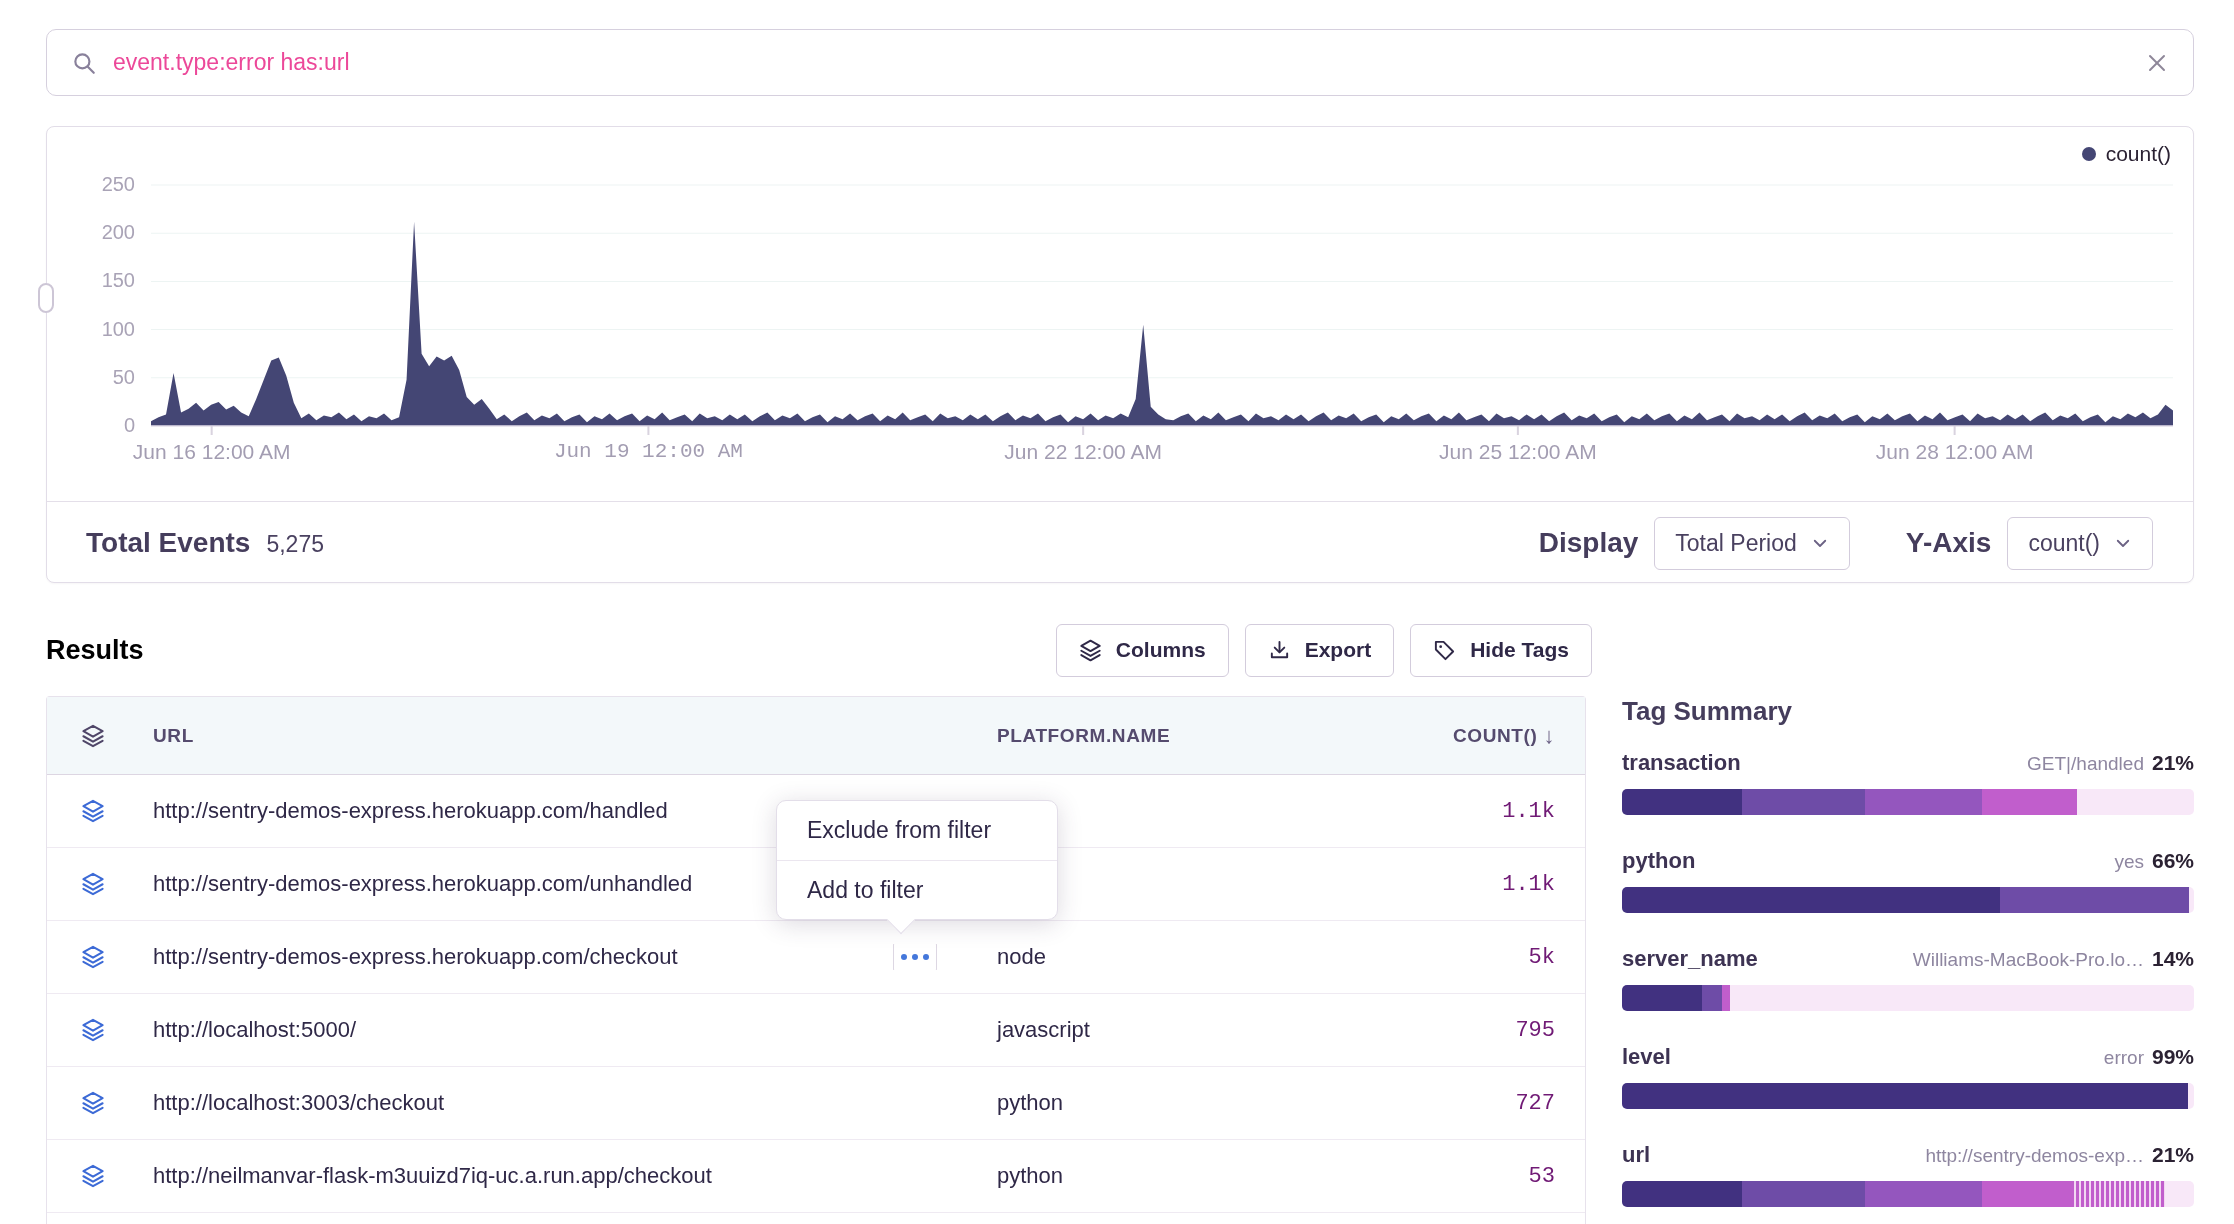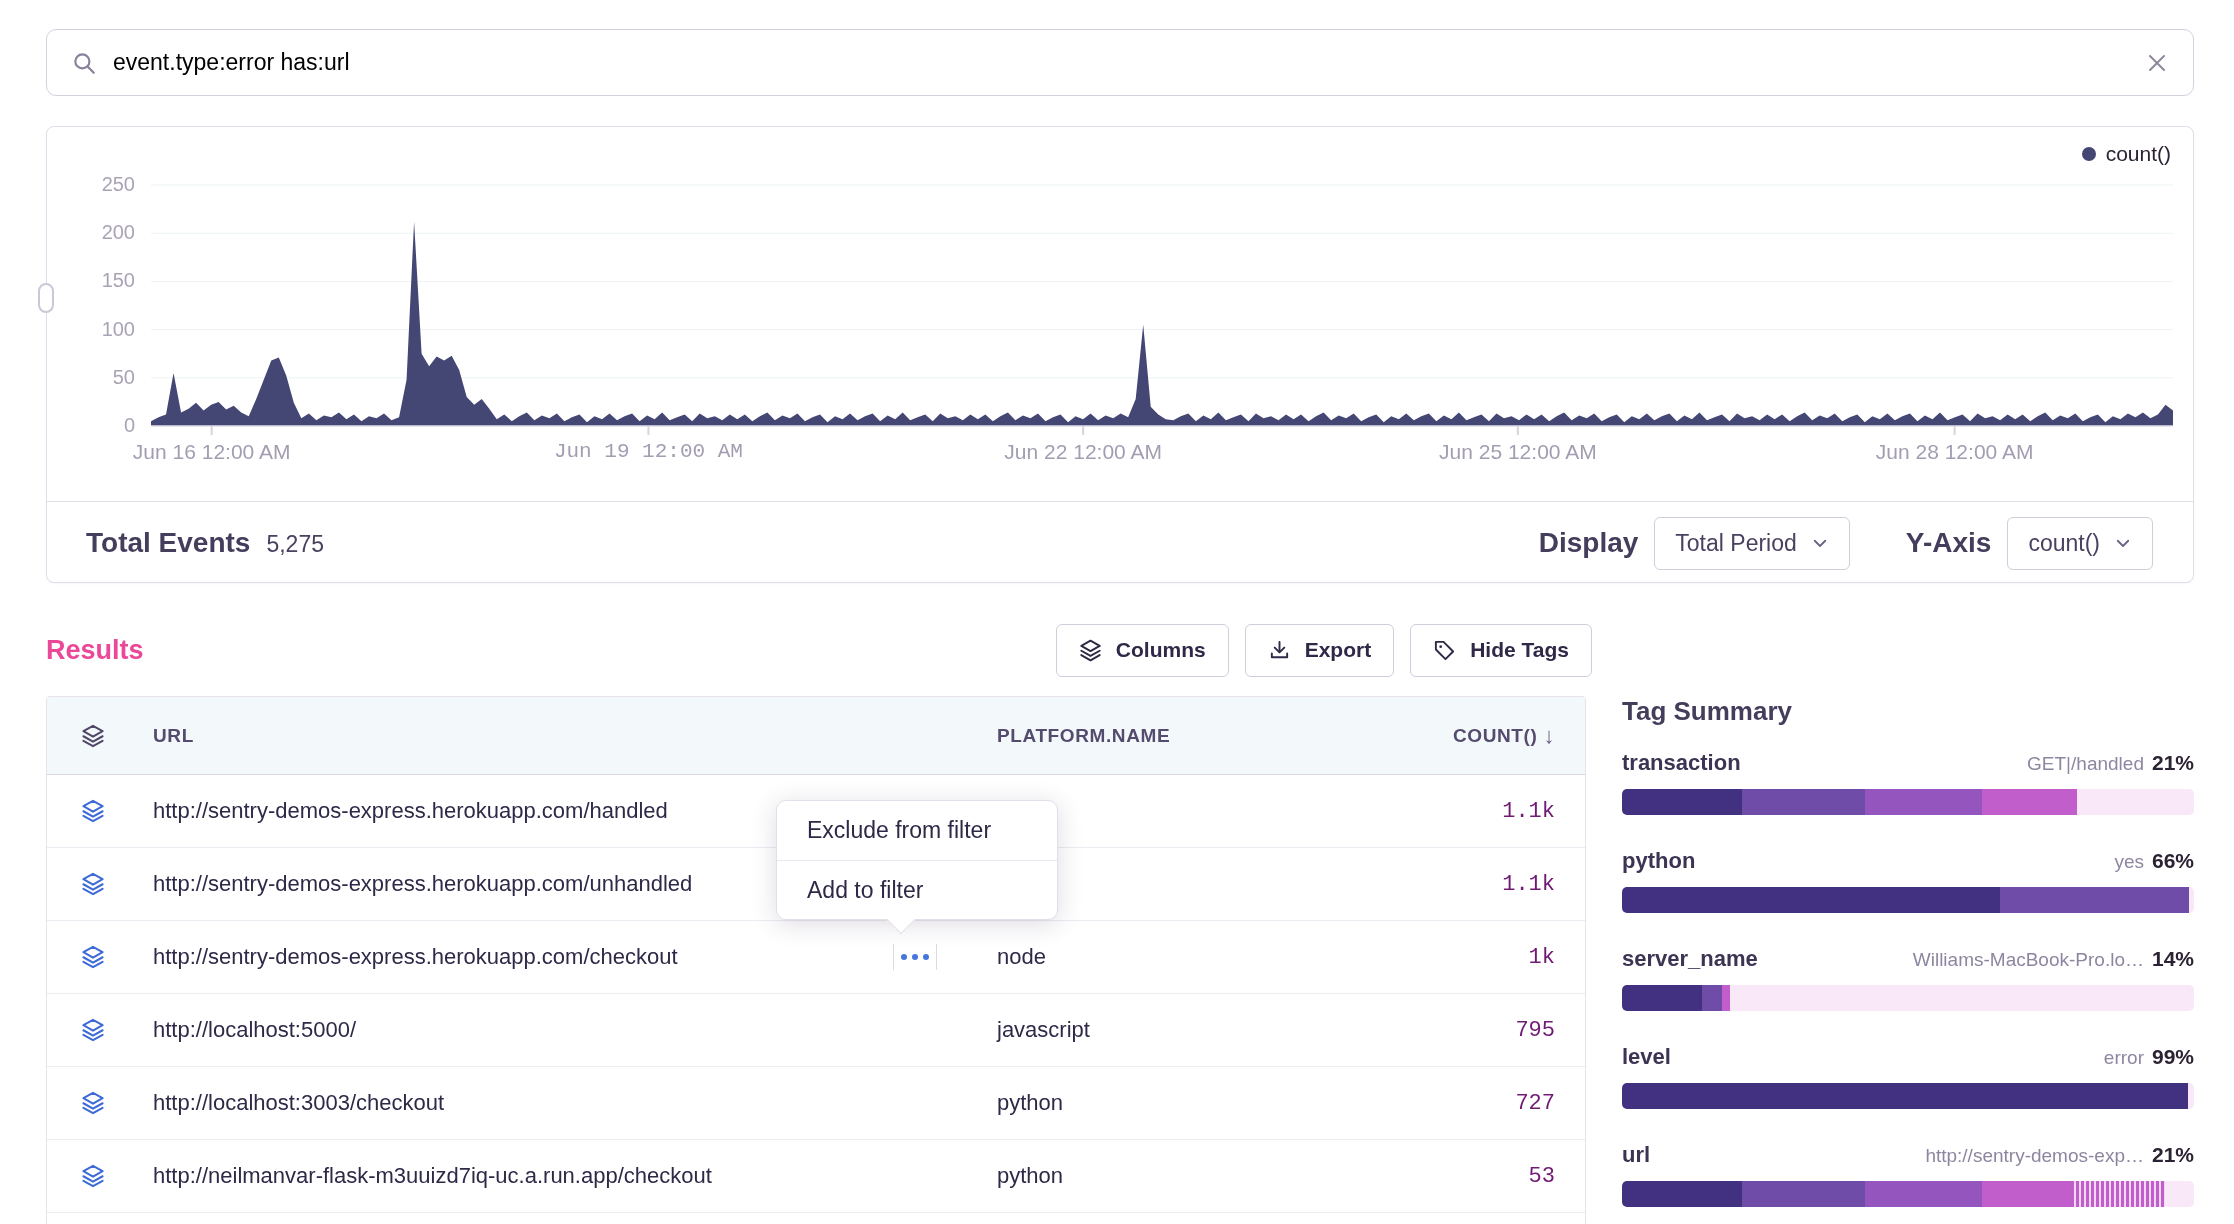--- a/index.html
+++ b/index.html
@@ -5,21 +5,21 @@
   * { margin:0; padding:0; box-sizing:border-box; }
   html,body { width:2234px; height:1224px; overflow:hidden; background:#fff;
     font-family:"Liberation Sans", sans-serif; color:#2B2233; }
   .page { position:relative; padding:29px 40px 0 46px; width:2234px; height:1224px; }
 
   
   .searchbar { display:flex; align-items:center; height:67px; border:1.5px solid #D6D0DE;
     border-radius:10px; padding:0 24px; background:#fff; }
   .searchbar svg { flex:0 0 auto; }
   .search-input { flex:1; border:none; outline:none; font:23px "Liberation Sans",sans-serif;
-    color:#000000; margin-left:16px; background:transparent; }
+    color:#ec4899; margin-left:16px; background:transparent; }
   .clear-btn { cursor:pointer; display:flex; align-items:center; }
 
   
   .chart-panel { margin-top:30px; height:457px; border:1px solid #E2DDE8; border-radius:8px;
     background:#fff; box-shadow:0 1px 2px rgba(43,34,51,.04); }
   .legend { display:flex; justify-content:flex-end; align-items:center; gap:10px;
     padding:14px 22px 0 0; height:40px; }
   .legend-dot { width:14px; height:14px; border-radius:50%; background:#444674; }
   .legend-label { font-size:21px; color:#2B2233; }
   .chart-area { position:relative; height:300px; margin-top:8px; }
@@ -33,21 +33,21 @@
   .cf-left { display:flex; align-items:baseline; gap:16px; }
   .cf-label { font-size:28px; font-weight:bold; color:#453D5C; }
   .cf-value { font-size:23px; color:#4A4160; }
   .cf-right { display:flex; align-items:center; gap:16px; }
   .cf-gap { width:24px; }
   .dd-btn { display:flex; align-items:center; gap:14px; height:53px; padding:0 20px;
     border:1.5px solid #D3CCDC; border-radius:6px; background:#fff; font-size:23px; color:#4A4160; cursor:pointer; }
 
   
   .results-header { position:relative; margin-top:38px; height:58px; display:flex; align-items:center; }
-  .results-title { font-size:27px; font-weight:bold; color:#ec4899; }
+  .results-title { font-size:27px; font-weight:bold; color:#000000; }
   .hdr-buttons { position:absolute; right:602px; display:flex; gap:16px; }
   .tool-btn { display:flex; align-items:center; gap:14px; height:53px; padding:0 22px;
     border:1.5px solid #D3CCDC; border-radius:6px; background:#fff; font-size:21px;
     font-weight:bold; color:#2F2847; cursor:pointer; }
 
   
   .content-row { display:flex; margin-top:17px; }
   .table-wrap { position:relative; width:1540px; border:1px solid #E7E2EC; border-radius:4px 4px 0 0;
     border-bottom:none; background:#fff; }
   .t-header { display:grid; grid-template-columns:64px 876px 430px 168px; align-items:center;
@@ -254,21 +254,21 @@
                 <path d="M2 10.2 L10 14.7 L18 10.2"></path>
                 <path d="M2 14 L10 18.5 L18 14"></path>
               </svg>
             </span>
             <span class="c-url"><span>http://sentry-demos-express.herokuapp.com/checkout</span><span class="ellipsis-btn">
                 <i></i>
                 <i></i>
                 <i></i>
               </span></span>
             <span class="c-platform">node</span>
-            <span class="c-count">1k</span>
+            <span class="c-count">5k</span>
           </div>
           <div class="t-row">
             <span class="c-icon">
               <svg width="24" height="24" viewBox="0 0 20 20" fill="none" stroke="#3C6AD6" stroke-width="1.7" stroke-linejoin="round" stroke-linecap="round">
                 <path d="M10 1.5 L18 6 L10 10.5 L2 6 Z"></path>
                 <path d="M2 10.2 L10 14.7 L18 10.2"></path>
                 <path d="M2 14 L10 18.5 L18 14"></path>
               </svg>
             </span>
             <span class="c-url"><span>http://localhost:5000/</span></span>

